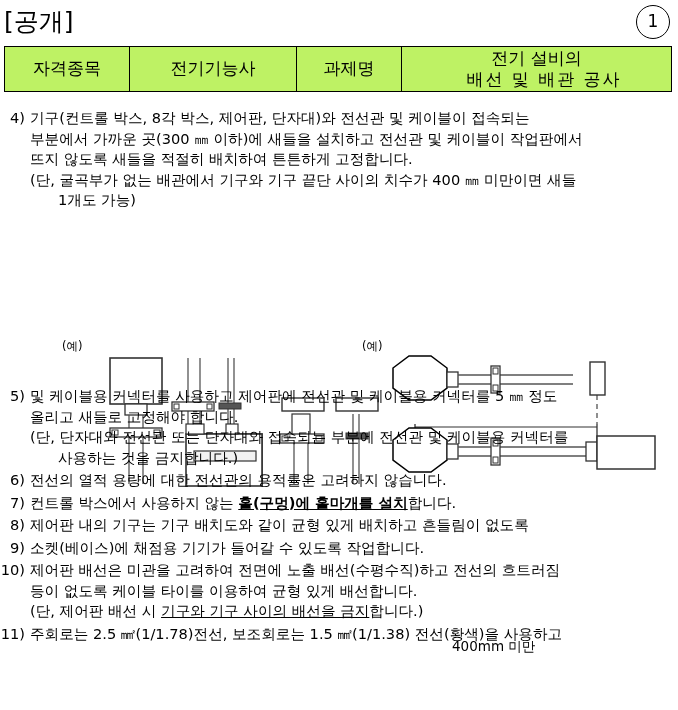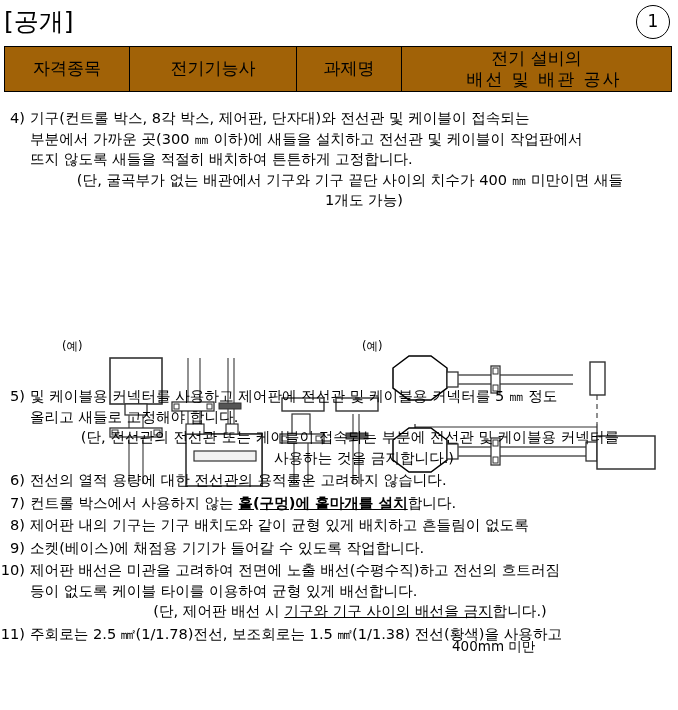--- a/index.html
+++ b/index.html
@@ -51,21 +51,21 @@
   
   .info-table {
     position: absolute;
     left: 4px;
     top: 46px;
     width: 668px;
     height: 46px;
     border: 1.6px solid #000;
     box-sizing: border-box;
     display: flex;
-    background: #a16207;
+    background: #bef264;
   }
   .info-cell {
     display: flex;
     align-items: center;
     justify-content: center;
     text-align: center;
     font-size: 17px;
     box-sizing: border-box;
     line-height: 1.25;
     padding: 0 2px;
@@ -103,21 +103,21 @@
     padding-right: 5px;
     box-sizing: border-box;
     font-size: 14.6px;
     white-space: nowrap;
   }
   .item-body {
     flex: 1;
     padding-right: 8px;
   }
   .line { display: block; white-space: nowrap; }
-  .paren { display: block; white-space: nowrap; text-align: center; }
+  .paren { display: block; white-space: nowrap; }
   .paren.sub { padding-left: 28px; }
   .u-bold {
     font-weight: bold;
     text-decoration: underline;
   }
   .u-plain { text-decoration: underline; }
 
   
   .figures {
     position: absolute;
@@ -268,21 +268,21 @@
   </div>
 
   <div style="position:absolute; left:0; top:278px; width:678px;">
 
     <div class="item">
       <div class="item-row">
         <div class="marker">5)</div>
         <div class="item-body">
           <span class="line">및 케이블용 커넥터를 사용하고 제어판에 전선관 및 케이블용 커넥터를 5 ㎜ 정도</span>
           <span class="line">올리고 새들로 고정해야 합니다.</span>
-          <span class="paren">(단, 전선관의 전선관 또는 케이블이 접속되는 부분에 전선관 및 케이블용 커넥터를</span>
+          <span class="paren">(단, 단자대와 전선관 또는 단자대와 접속되는 부분에 전선관 및 케이블용 커넥터를</span>
           <span class="paren sub">사용하는 것을 금지합니다.)</span>
         </div>
       </div>
     </div>
 
     <div class="item">
       <div class="item-row">
         <div class="marker">6)</div>
         <div class="item-body">
           <span class="line">전선의 열적 용량에 대한 전선관의 용적률은 고려하지 않습니다.</span>

